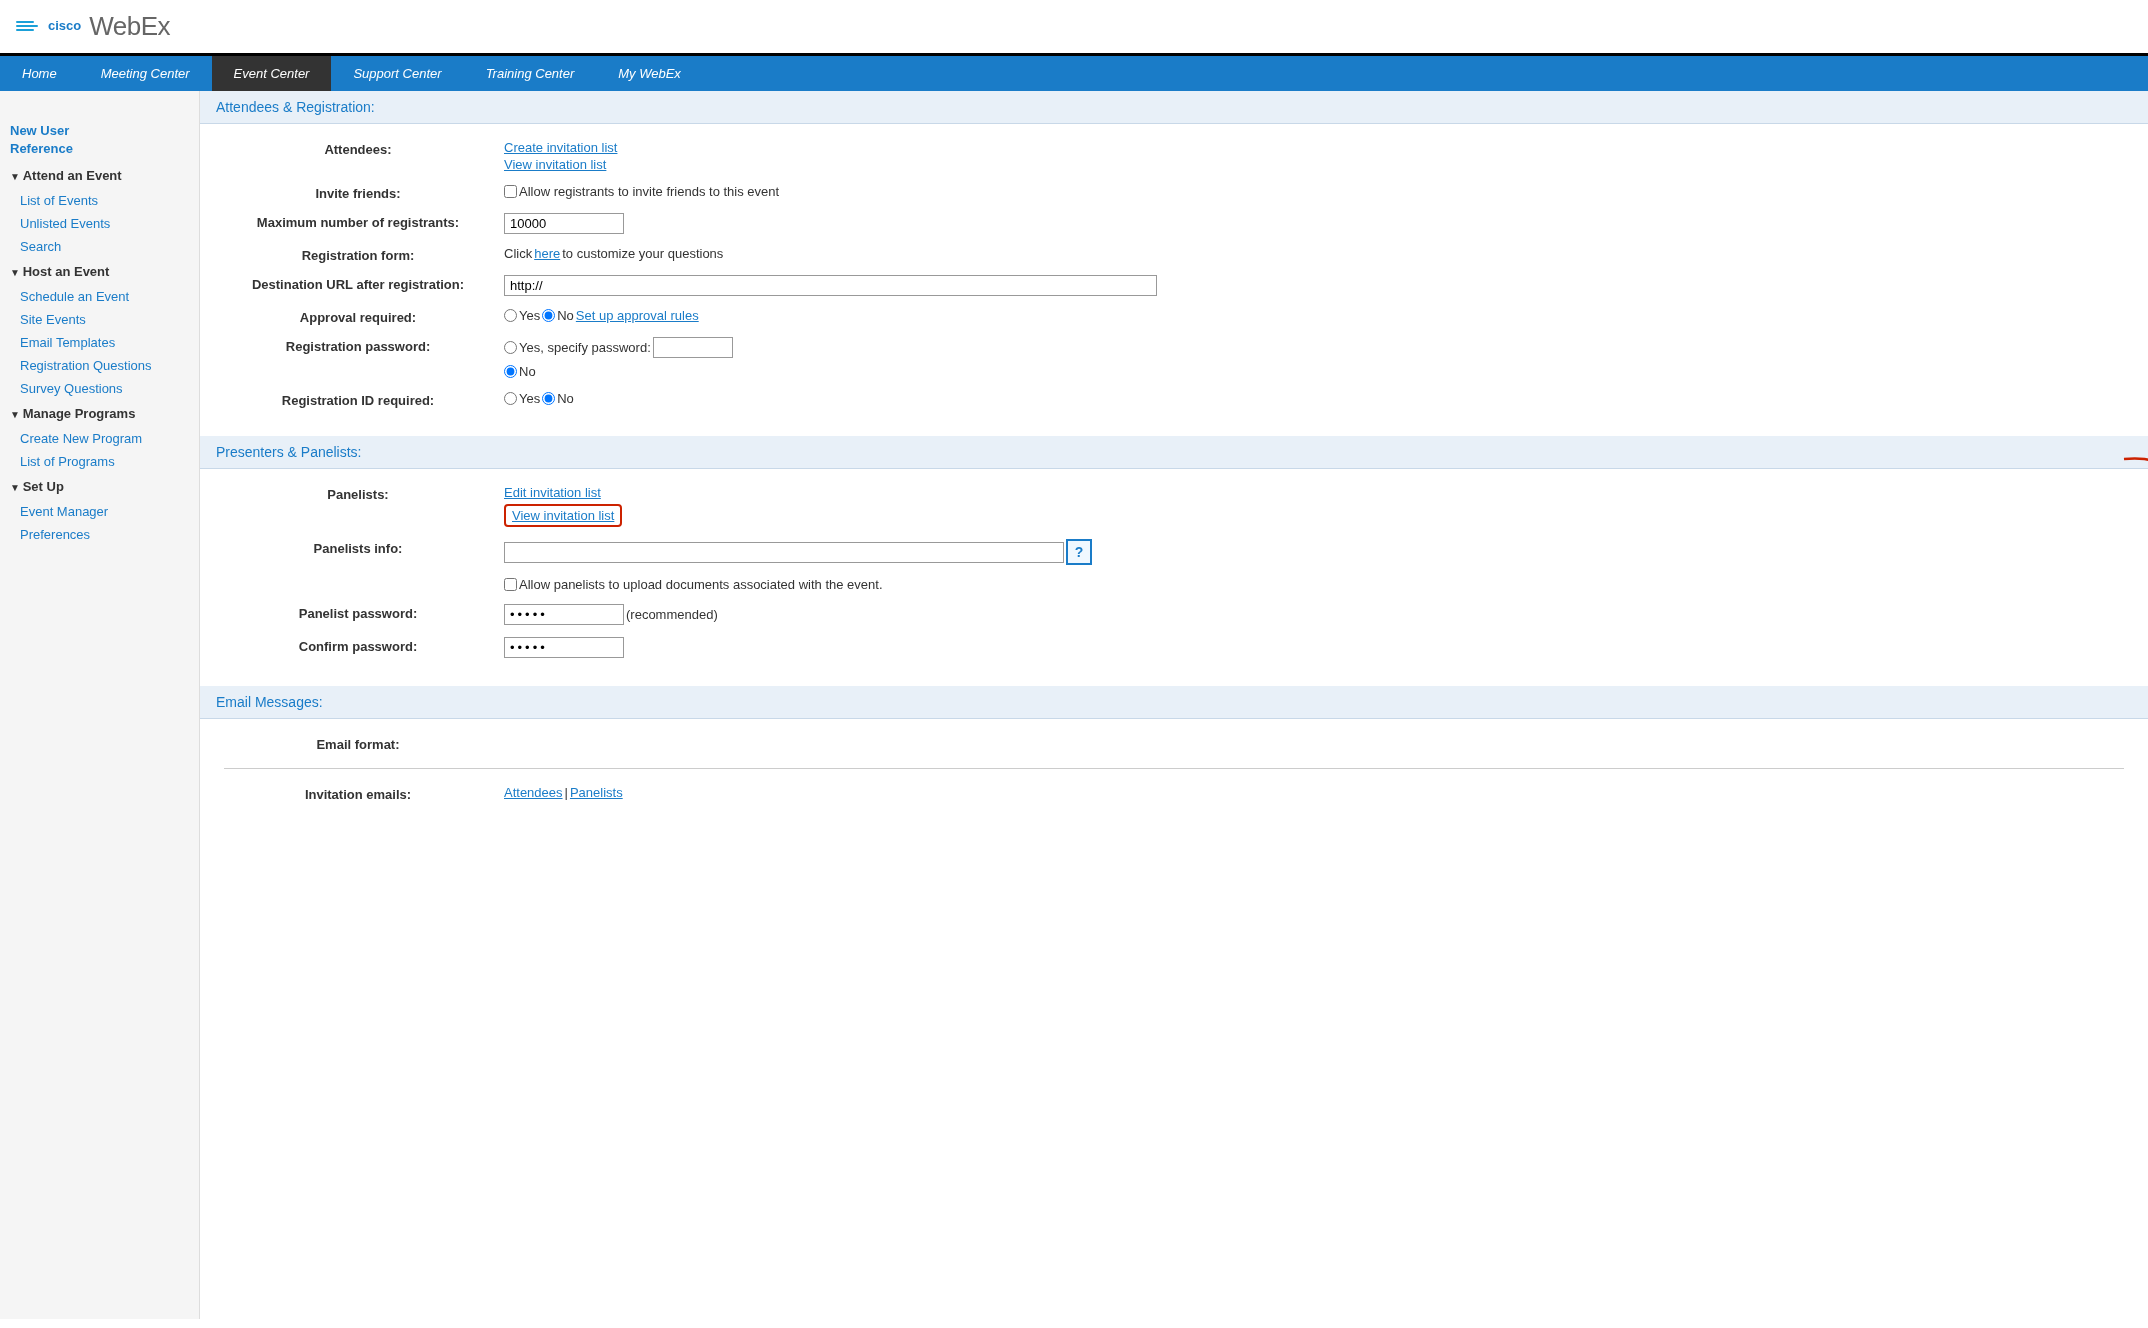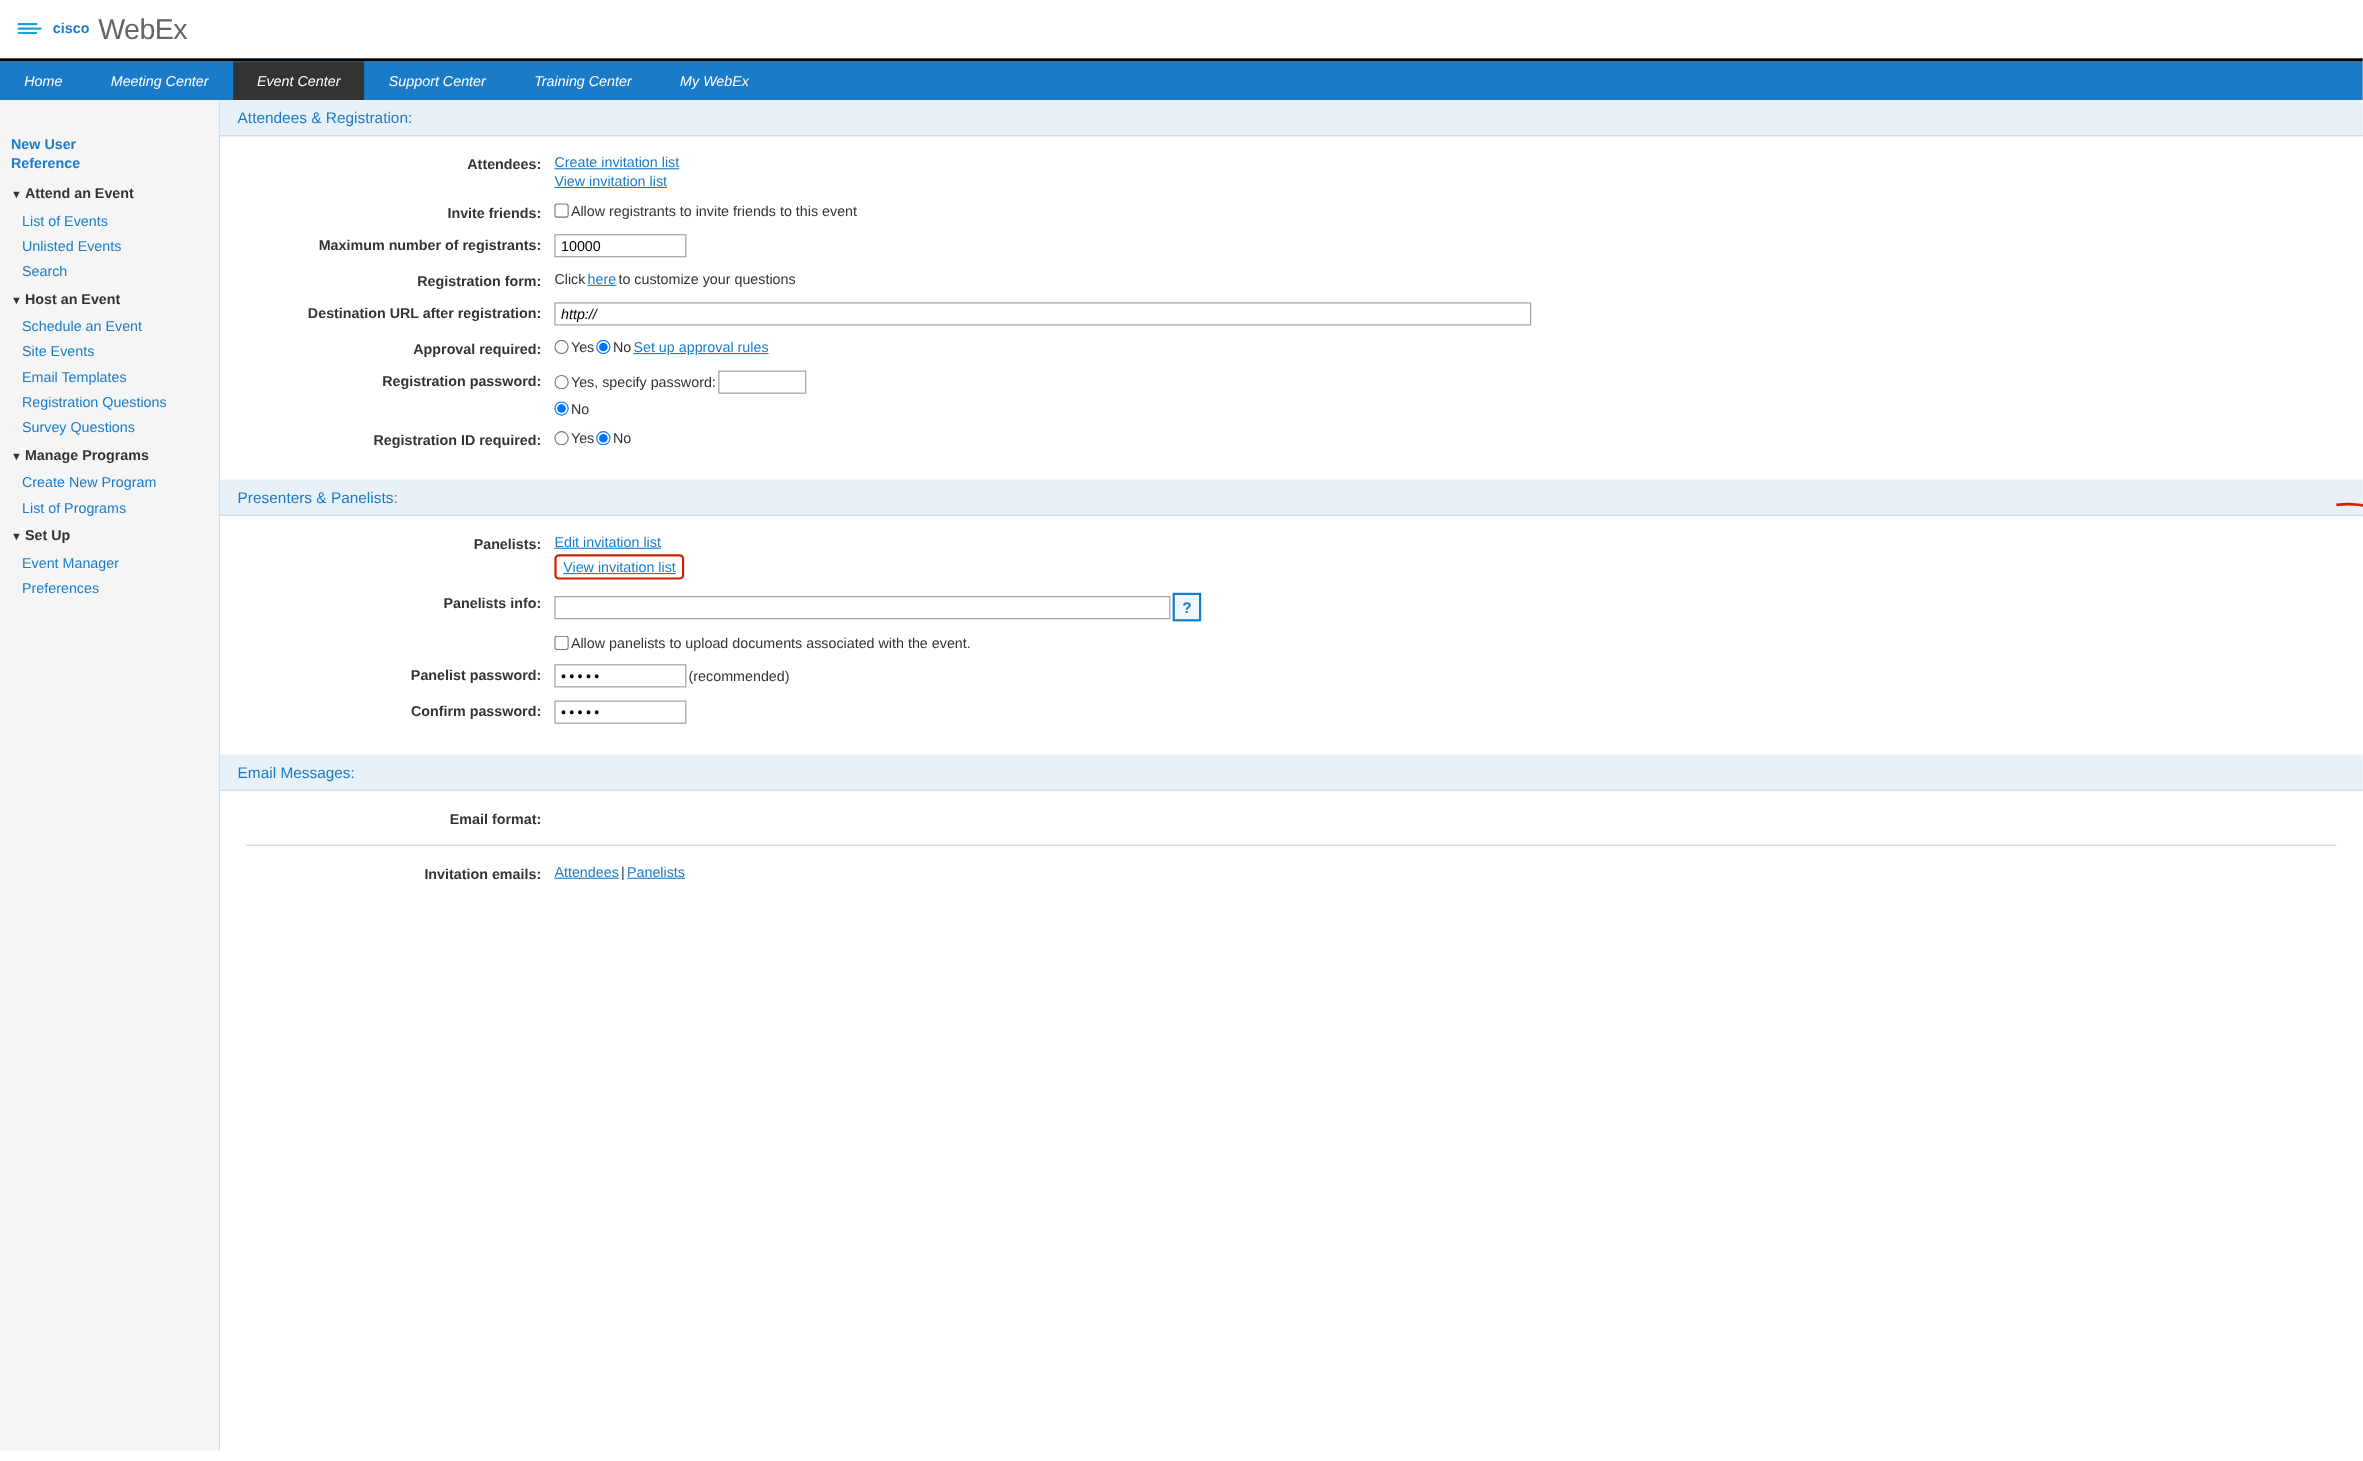--- a/index.html
+++ b/index.html
@@ -33,38 +33,38 @@
 
     
     .main { flex: 1; padding: 0; overflow-y: auto; }
 
     
     .section-header { background: #e8f0f8; padding: 8px 16px; color: #1a7cc8; font-size: 14px; border-bottom: 1px solid #c8d8e8; }
 
     
     .form-area { padding: 16px 24px; }
     .form-row { display: flex; align-items: flex-start; margin-bottom: 12px; }
-    .form-label { text-align: right; font-weight: bold; min-width: 280px; padding-right: 12px; padding-top: 2px; font-size: 13px; }
+    .form-label { text-align: center; font-weight: bold; min-width: 280px; padding-right: 12px; padding-top: 2px; font-size: 13px; }
     .form-value { flex: 1; display: flex; flex-direction: column; gap: 2px; }
     .form-value-row { display: flex; align-items: center; gap: 2px; flex-wrap: wrap; }
 
     a, .link { color: #1a7cc8; text-decoration: underline; cursor: pointer; }
 
     input[type="text"], input[type="password"] {
       border: 1px solid #999;
       padding: 2px 5px;
       font-size: 13px;
       font-family: inherit;
     }
 
     input[type="radio"], input[type="checkbox"] {
       cursor: pointer;
     }
 
-    .wide-input { width: 888px; font-style: italic; }
+    .wide-input { width: 653px; }
     .medium-input { width: 120px; }
     .small-input { width: 80px; }
     .password-input { width: 120px; letter-spacing: 3px; }
 
     .help-btn {
       border: 2px solid #1a7cc8;
       background: #f0f8ff;
       color: #1a7cc8;
       font-weight: bold;
       font-size: 14px;

